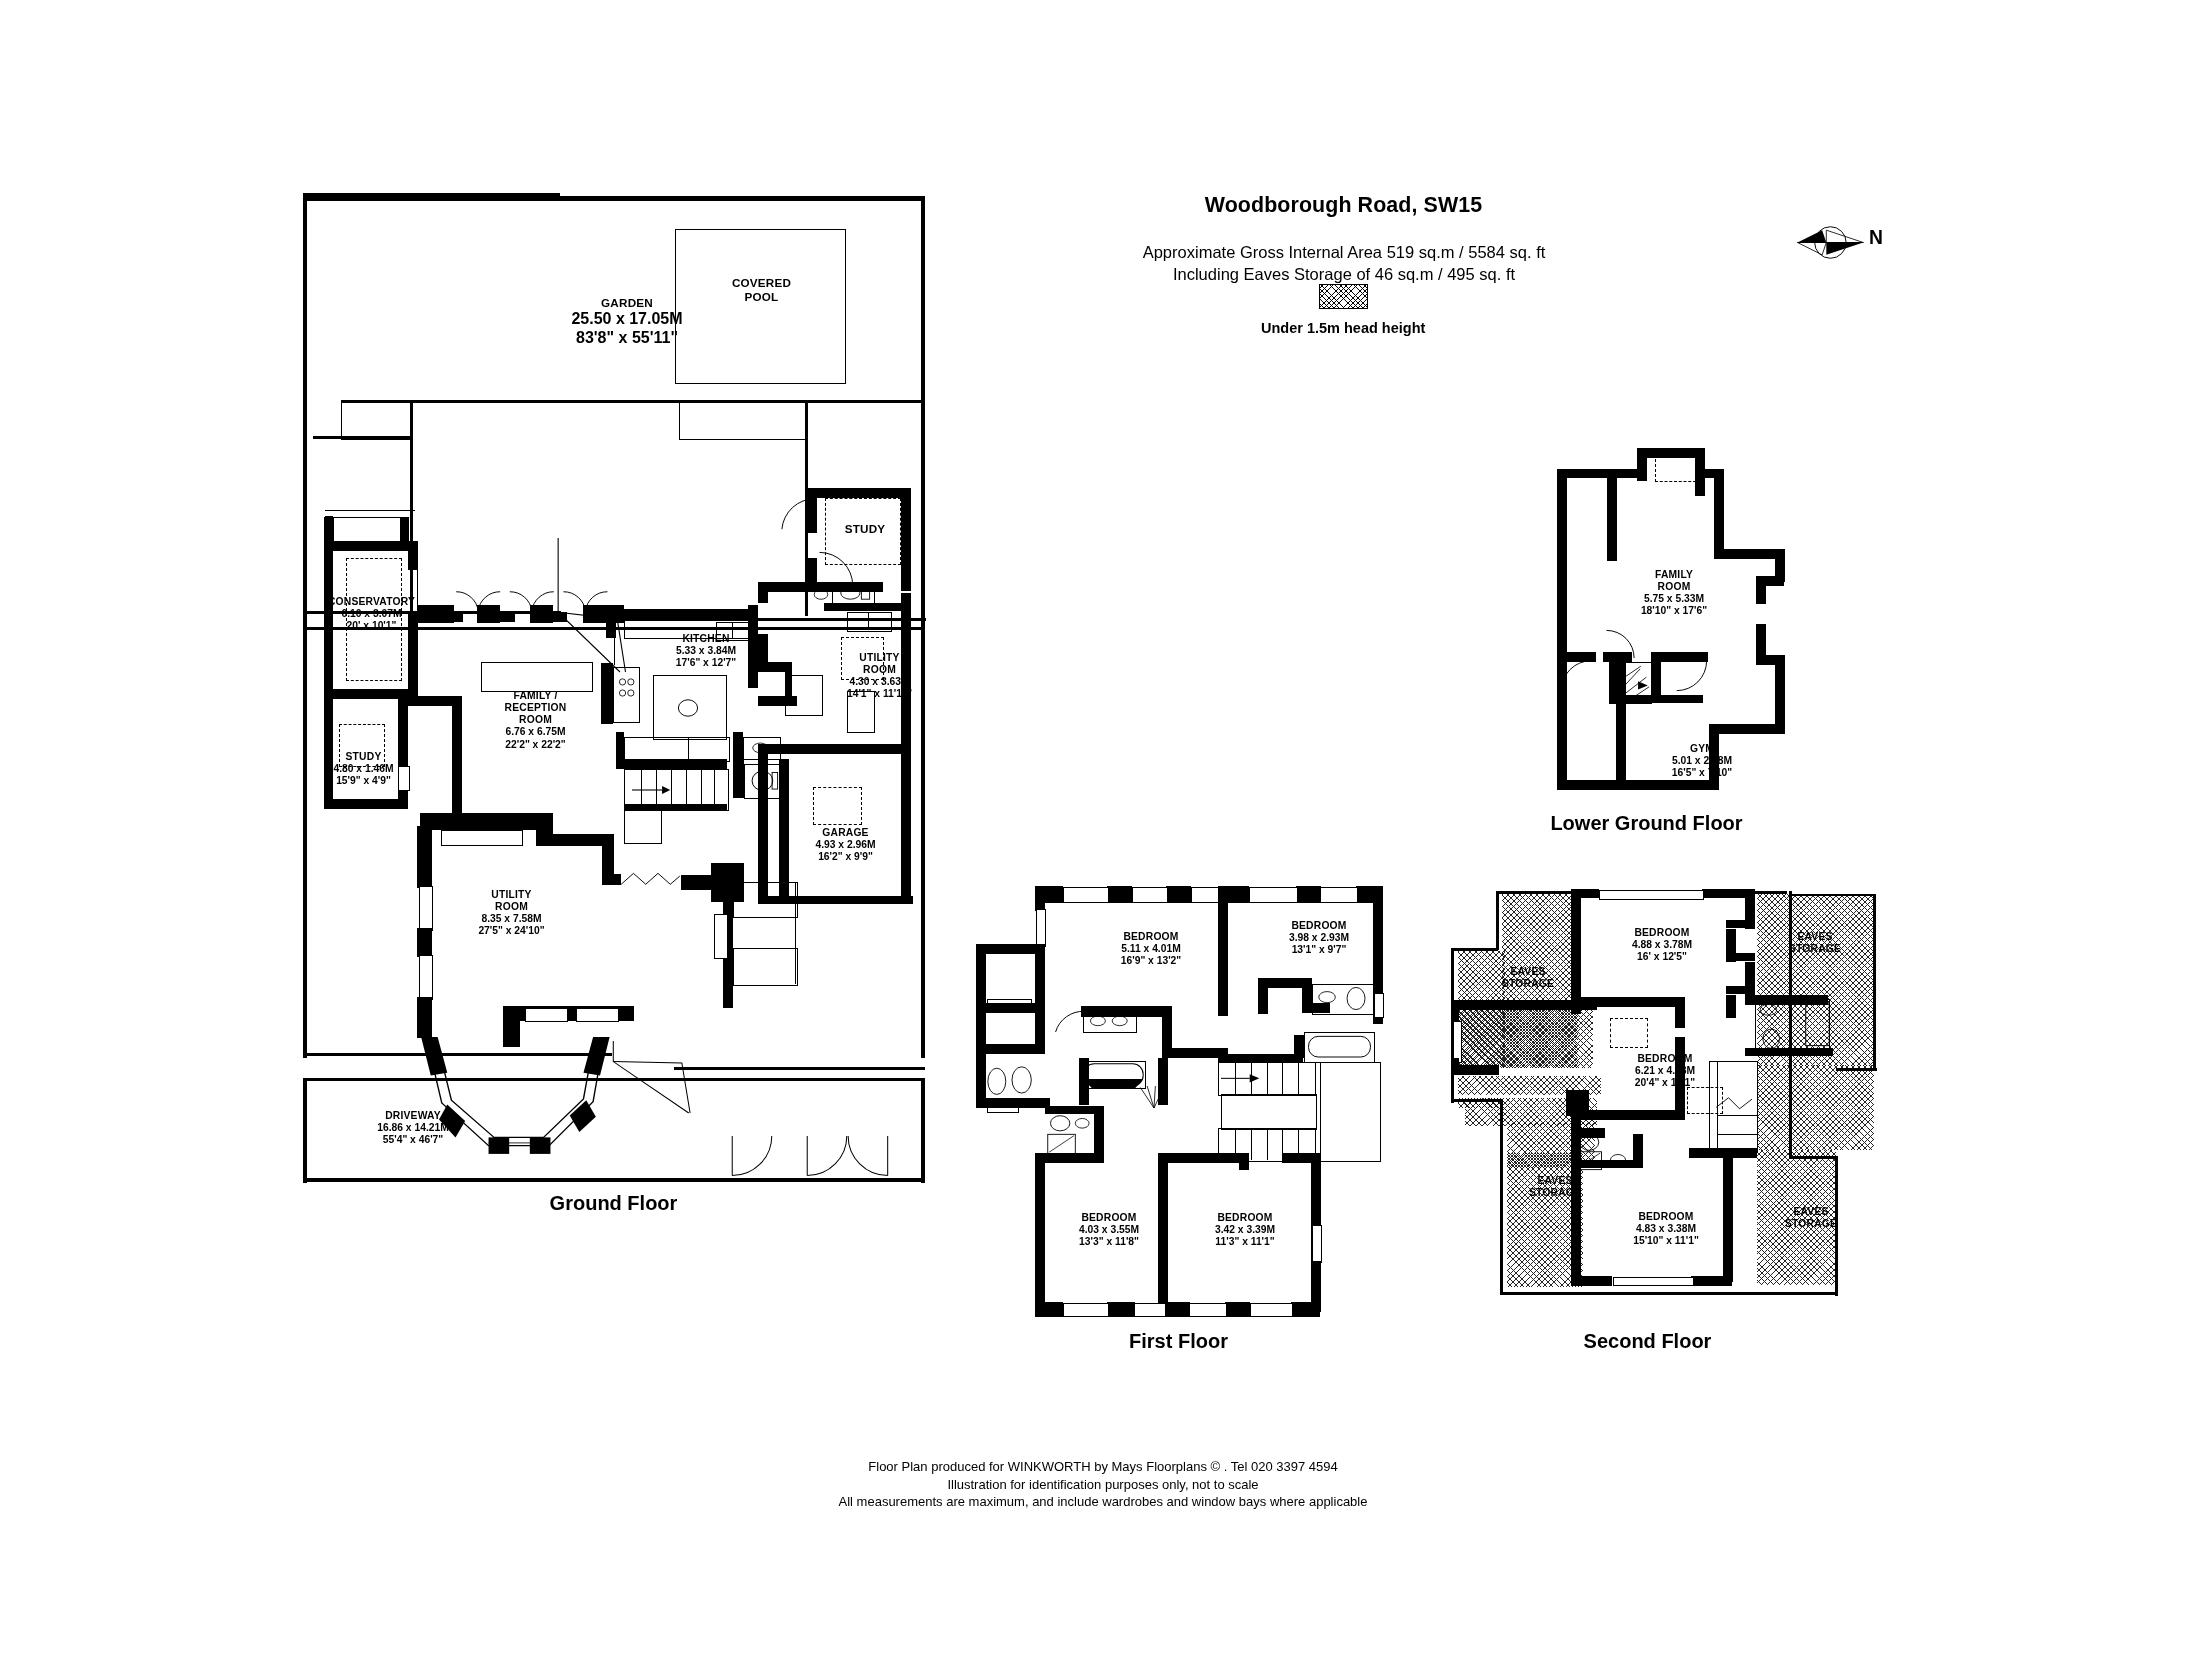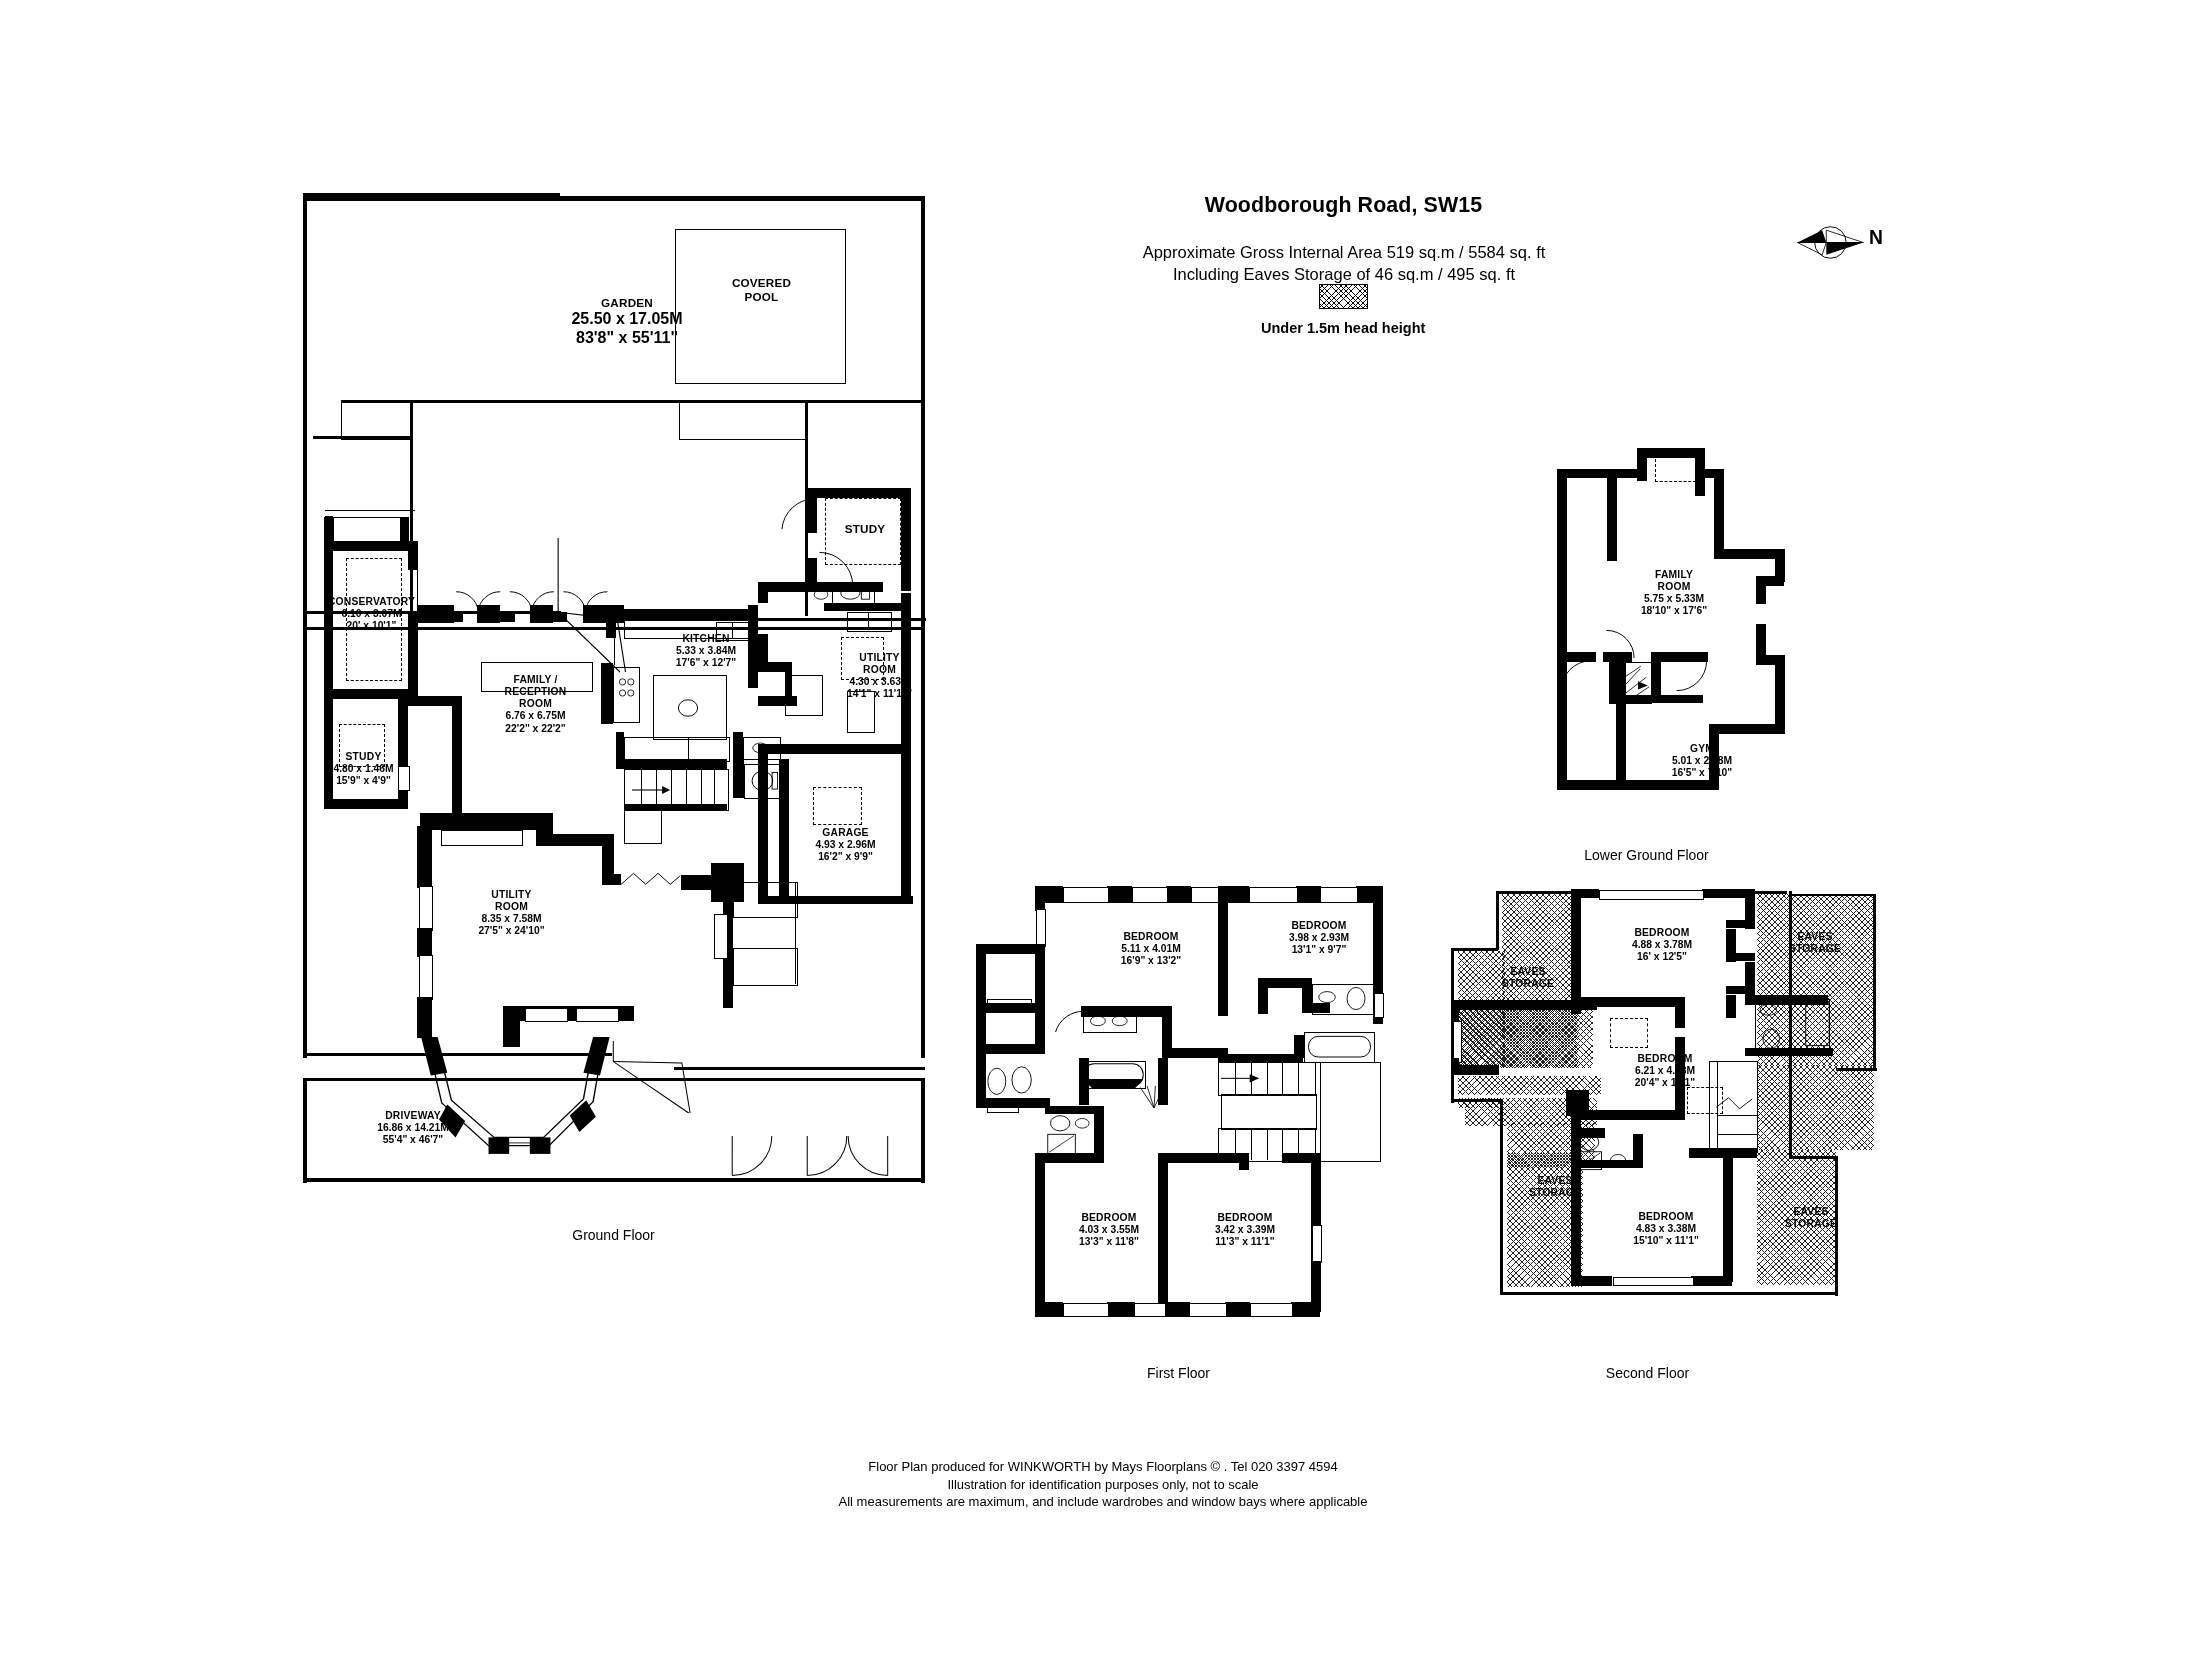--- a/index.html
+++ b/index.html
@@ -13,21 +13,21 @@
   #area1{left:1103px;top:243px;width:482px;font-size:16.5px;}
   #area2{left:1103px;top:265px;width:482px;font-size:16.5px;}
   #legend{left:1261px;top:284px;display:flex;align-items:center;gap:11px;flex-direction:column;}
   #legend .swatch{width:47px;height:23.4px;border:1.4px solid #000;background:
      repeating-linear-gradient(45deg,transparent 0 2.8px,#000 2.8px 3.4px),
      repeating-linear-gradient(-45deg,transparent 0 2.8px,#000 2.8px 3.4px);}
   #legend .ltxt{font-size:14.5px;font-weight:bold;}
   
   #compass{left:1792px;top:215px;width:96px;height:55px;}
   
-  .floor-cap{font-size:14px;font-weight:normal;margin-top:35px;}
+  .floor-cap{font-size:20px;font-weight:bold;}
   
   .plan{position:absolute;}
   .w{position:absolute;background:#000;}           
   .tl{position:absolute;border:0.7px solid #000;}    
   .tline{position:absolute;background:#000;}       
   .dash{position:absolute;border:1.4px dashed #000;} 
   .hatch{position:absolute;
      background:
        repeating-linear-gradient(45deg,transparent 0 3.4px,#000 3.4px 4.1px),
        repeating-linear-gradient(-45deg,transparent 0 3.4px,#000 3.4px 4.1px);
@@ -143,21 +143,21 @@
     <path d="M82,4 A32,32 0 0 1 114,32" fill="none" stroke="#000" stroke-width="1.4"></path>
     <path d="M146,4 A32,32 0 0 0 114,32" fill="none" stroke="#000" stroke-width="1.4"></path>
     <path d="M160,4 A32,32 0 0 1 192,32" fill="none" stroke="#000" stroke-width="1.4"></path>
     <path d="M224,4 A32,32 0 0 0 192,32" fill="none" stroke="#000" stroke-width="1.4"></path>
   </svg>
   <div class="w" style="left:114px;top:412px;width:15px;height:18px;"></div>
   <div class="w" style="left:105px;top:482px;width:9.6px;height:23.4px;"></div>
   <div class="w" style="left:105px;top:503px;width:54px;height:9.6px;"></div>
   <div class="w" style="left:149px;top:503px;width:9.6px;height:124px;"></div>
   <div class="w" style="left:303px;top:412px;width:9.6px;height:33px;"></div>
-  <div class="lbl small" style="left:174px;top:481px;width:117px;">
+  <div class="lbl small" style="left:174px;top:497px;width:117px;">
     <div class="n">FAMILY /</div>
     <div class="n">RECEPTION</div>
     <div class="n">ROOM</div>
     <div class="d">6.76 x 6.75M</div>
     <div class="d">22'2" x 22'2"</div>
   </div>
 
   <div class="w" style="left:313px;top:412px;width:8.3px;height:18px;"></div>
   <div class="w" style="left:321px;top:416px;width:124px;height:9.6px;"></div>
   <div class="tl" style="left:321px;top:426px;width:127px;height:18px;"></div>

